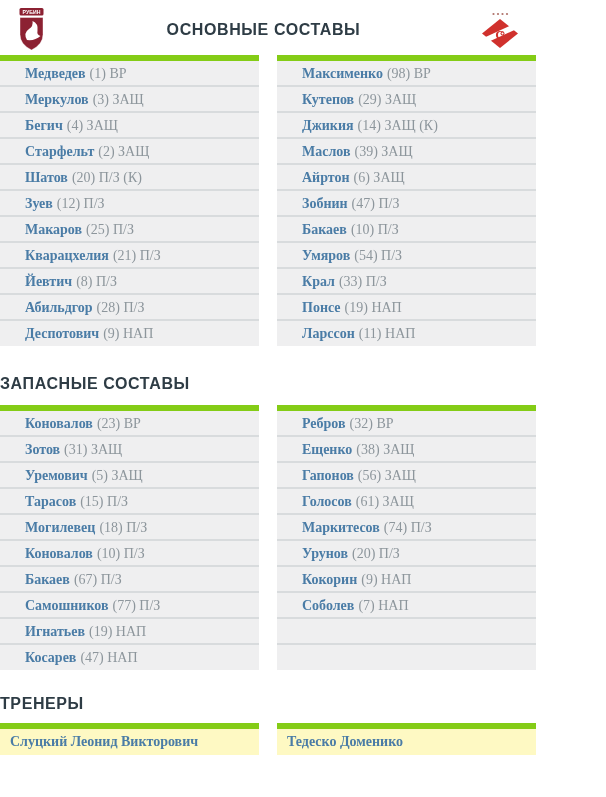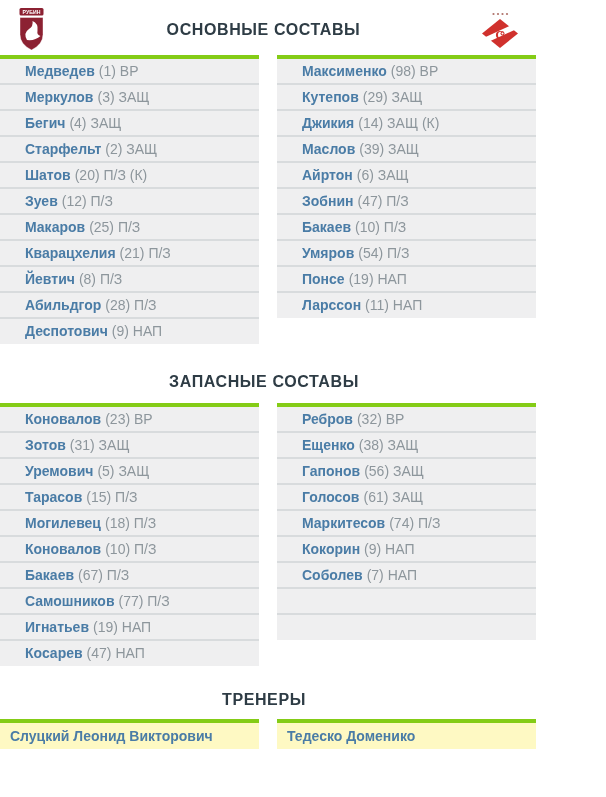--- a/index.html
+++ b/index.html
@@ -14,28 +14,28 @@
   .header {
     display:flex; align-items:center;
     height:55px; padding:4px 16px 0 16px;
   }
   .logo { flex:0 0 auto; display:flex; align-items:center; justify-content:center; }
   .header-title { flex:1; text-align:center; }
   .section-title {
     font-size:16px; font-weight:bold; color:#2e3c45;
     letter-spacing:0.6px; line-height:19px;
   }
-  .standalone-title { text-align:center; margin:28px 8px 12px 0; }
+  .standalone-title { margin:28px 8px 12px 0; }
   .coach-title { margin-top:24px; margin-bottom:10px; }
 
   
   .cols {
     display:grid; grid-template-columns:1fr 1fr; column-gap:18px;
   }
-  .col { border-top:4px solid #84cc16; }
+  .col { border-top:6px solid #84cc16;font-family:Liberation Serif, serif; }
 
   
   .row {
     background:#efeff0; height:25px; line-height:25px;
     padding-left:25px; font-size:14px; color:#8d969c;
     white-space:nowrap; overflow:hidden;
   }
   .row + .row { margin-top:1px; box-shadow:0 -2px 0 #d8dbdd; }
   .pname { color:#4a7ca6; font-weight:bold; }
   .pdet  { color:#8d969c; margin-left:4px; }
@@ -98,20 +98,21 @@
       </div>
     <div class="col">
         <div class="row"><span class="pname">Максименко</span><span class="pdet">(98) ВР</span></div>
         <div class="row"><span class="pname">Кутепов</span><span class="pdet">(29) ЗАЩ</span></div>
         <div class="row"><span class="pname">Джикия</span><span class="pdet">(14) ЗАЩ (К)</span></div>
         <div class="row"><span class="pname">Маслов</span><span class="pdet">(39) ЗАЩ</span></div>
         <div class="row"><span class="pname">Айртон</span><span class="pdet">(6) ЗАЩ</span></div>
         <div class="row"><span class="pname">Зобнин</span><span class="pdet">(47) П/З</span></div>
         <div class="row"><span class="pname">Бакаев</span><span class="pdet">(10) П/З</span></div>
         <div class="row"><span class="pname">Умяров</span><span class="pdet">(54) П/З</span></div>
+        <div class="row"><span class="pname">Крал</span><span class="pdet">(33) П/З</span></div>
         <div class="row"><span class="pname">Понсе</span><span class="pdet">(19) НАП</span></div>
         <div class="row"><span class="pname">Ларссон</span><span class="pdet">(11) НАП</span></div>
       </div>
   </div>
 
   <div class="standalone-title">
     <span class="section-title">ЗАПАСНЫЕ СОСТАВЫ</span>
   </div>
   <div class="cols">
     <div class="col">
@@ -125,20 +126,21 @@
         <div class="row"><span class="pname">Самошников</span><span class="pdet">(77) П/З</span></div>
         <div class="row"><span class="pname">Игнатьев</span><span class="pdet">(19) НАП</span></div>
         <div class="row"><span class="pname">Косарев</span><span class="pdet">(47) НАП</span></div>
       </div>
     <div class="col">
         <div class="row"><span class="pname">Ребров</span><span class="pdet">(32) ВР</span></div>
         <div class="row"><span class="pname">Ещенко</span><span class="pdet">(38) ЗАЩ</span></div>
         <div class="row"><span class="pname">Гапонов</span><span class="pdet">(56) ЗАЩ</span></div>
         <div class="row"><span class="pname">Голосов</span><span class="pdet">(61) ЗАЩ</span></div>
         <div class="row"><span class="pname">Маркитесов</span><span class="pdet">(74) П/З</span></div>
+        <div class="row"><span class="pname">Урунов</span><span class="pdet">(20) П/З</span></div>
         <div class="row"><span class="pname">Кокорин</span><span class="pdet">(9) НАП</span></div>
         <div class="row"><span class="pname">Соболев</span><span class="pdet">(7) НАП</span></div>
         <div class="row"></div>
         <div class="row"></div>
       </div>
   </div>
 
   <div class="standalone-title coach-title">
     <span class="section-title">ТРЕНЕРЫ</span>
   </div>

